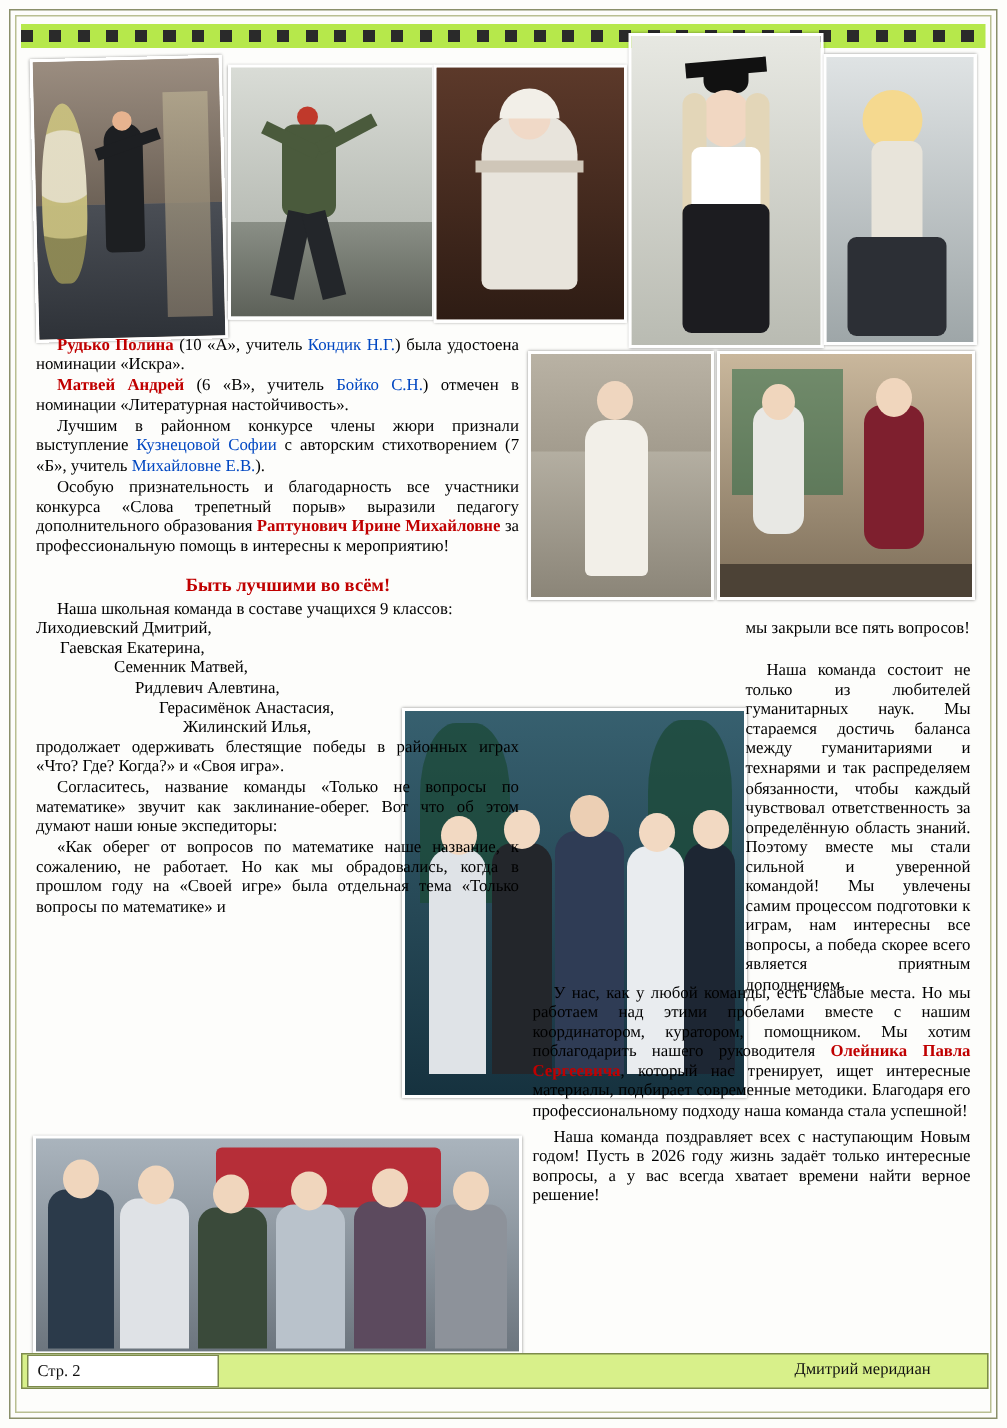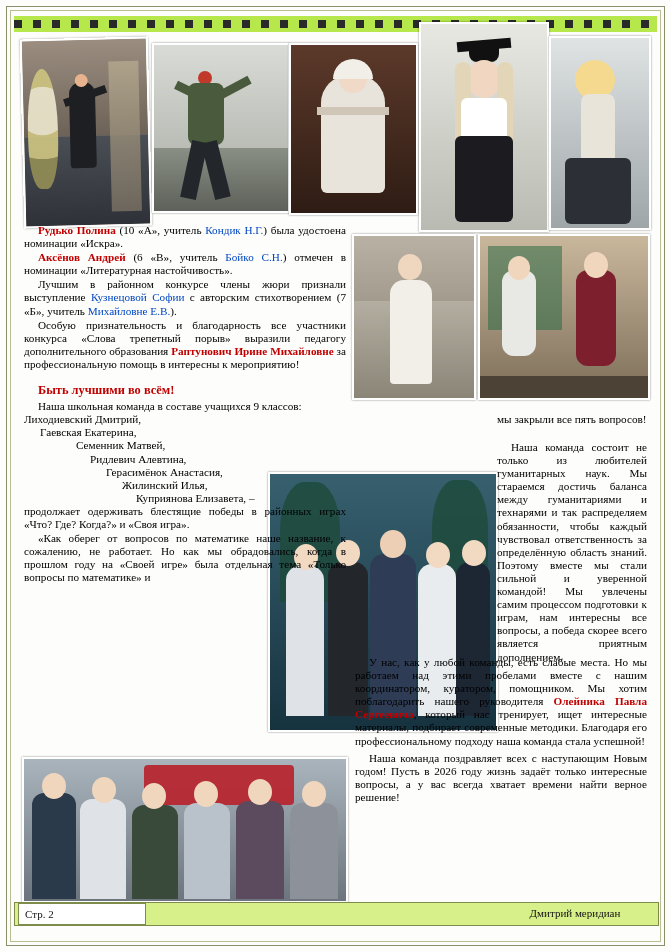--- a/index.html
+++ b/index.html
@@ -55,21 +55,21 @@
     position:absolute;
     font-size:11.2px;
     line-height:13.1px;
     text-align:justify;
     color:#000;
     font-family:"Liberation Serif", serif;
   }
   .col p{margin:0;text-indent:14px;}
   .red{color:#c00000;font-weight:bold;}
   .blue{color:#0047c2;font-weight:normal;}
-  .hdr-red{color:#c00000;font-weight:bold;font-size:12.4px;}
+  .hdr-red{color:#c00000;font-weight:bold;font-size:12.4px;text-align:center;}
   .hdr-blue{color:#0b2ea8;font-weight:bold;font-size:12.4px;text-align:center;}
   .namelist{margin:0;font-family:Liberation Serif, serif;}
   .namelist div{text-align:left;}
 </style>
 </head>
 <body>
 
 <div class="page">
 
   <div class="border-outer"></div>
@@ -194,21 +194,21 @@
     </div>
   </div>
 
   <div class="col" style="left:24px;top:224px;width:322px;">
 
     <p>
       <span class="red">Рудько Полина</span><span> (10 «А», учитель </span><span class="blue">Кондик Н.Г.</span><span>) была удостоена номинации «Искра».</span>
     </p>
 
     <p style="margin-top:1px;">
-      <span class="red">Аксёнов Андрей</span><span> (6 «В», учитель </span><span class="blue">Бойко С.Н.</span><span>) отмечен в номинации «Литературная настойчивость».</span>
+      <span class="red">Матвей Андрей</span><span> (6 «В», учитель </span><span class="blue">Бойко С.Н.</span><span>) отмечен в номинации «Литературная настойчивость».</span>
     </p>
 
     <p style="margin-top:1px;">
       <span>Лучшим в районном конкурсе члены жюри признали выступление </span><span class="blue">Кузнецовой Софии</span><span> с авторским стихотворением (7 «Б», учитель </span><span class="blue">Михайловне Е.В.</span><span>).</span>
     </p>
 
     <p style="margin-top:1px;">
       <span>Особую признательность и благодарность все участники конкурса «Слова трепетный порыв» выразили педагогу дополнительного образования </span><span class="red"><span class="red">Раптунович Ирине Михайловне</span></span><span> за профессиональную помощь в интересны к мероприятию!</span>
     </p>
 
@@ -216,24 +216,24 @@
 
     <p style="margin-top:3px;">Наша школьная команда в составе учащихся 9 классов:</p>
 
     <div class="namelist" style="margin-top:0px;">
       <div style="padding-left:0px;">Лиходиевский Дмитрий,</div>
       <div style="padding-left:16px;">Гаевская Екатерина,</div>
       <div style="padding-left:52px;">Семенник Матвей,</div>
       <div style="padding-left:66px;">Ридлевич Алевтина,</div>
       <div style="padding-left:82px;">Герасимёнок Анастасия,</div>
       <div style="padding-left:98px;">Жилинский Илья,</div>
-      <div style="padding-left:112px;">Куприянова Елизавета, –</div>
     </div>
 
     <p style="text-indent:0;">продолжает одерживать блестящие победы в районных играх «Что? Где? Когда?» и «Своя игра».</p>
+    <p style="margin-top:1px;">Согласитесь, название команды «Только не вопросы по математике» звучит как заклинание-оберег. Вот что об этом думают наши юные экспедиторы:</p>
     <p style="margin-top:1px;">«Как оберег от вопросов по математике наше название, к сожалению, не работает. Но как мы обрадовались, когда в прошлом году на «Своей игре» была отдельная тема «Только вопросы по математике» и</p>
   </div>
 
   <div class="col" style="left:497px;top:413px;width:150px;">
     <p style="text-indent:0;">мы закрыли все пять вопросов!</p>
   </div>
 
   <div class="col" style="left:497px;top:441px;width:150px;">
     <p>Наша команда состоит не только из любителей гуманитарных наук. Мы стараемся достичь баланса между гуманитариями и технарями и так распределяем обязанности, чтобы каждый чувствовал ответственность за определённую область знаний. Поэтому вместе мы стали сильной и уверенной командой! Мы увлечены самим процессом подготовки к играм, нам интересны все вопросы, а победа скорее всего является приятным дополнением.</p>
   </div>

